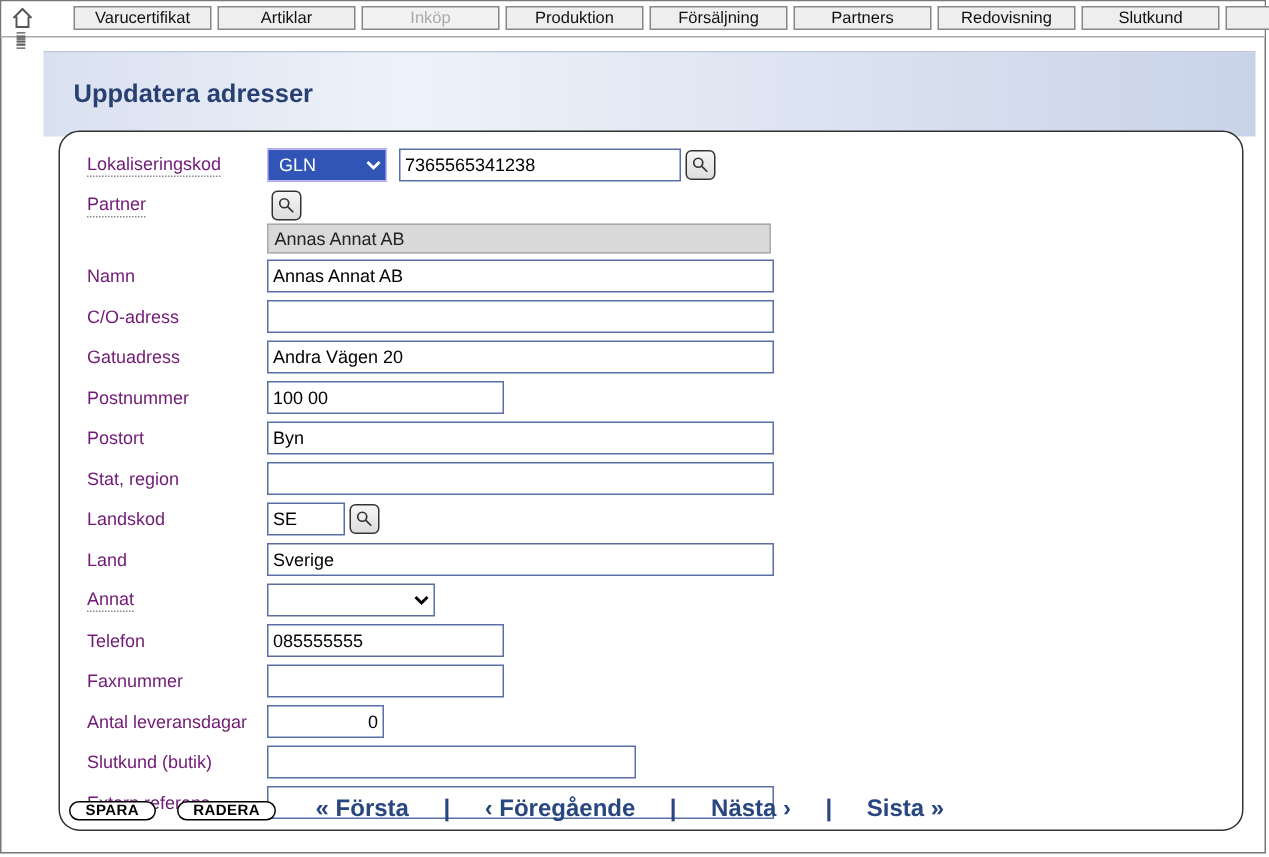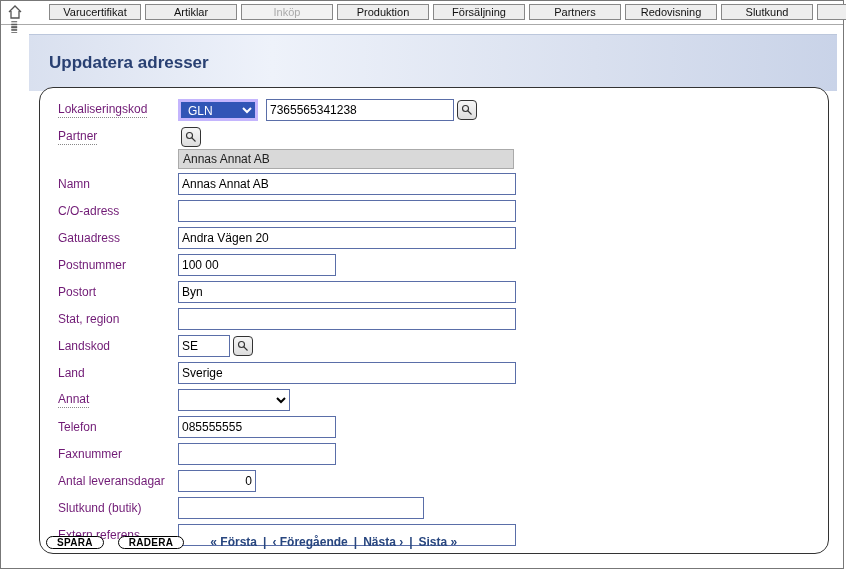--- a/index.html
+++ b/index.html
@@ -104,21 +104,21 @@
     border: 1px solid #5a6ea8;
     background: #fff;
     height: 18px;
     box-sizing: content-box;
   }
   select { height: 22px; box-sizing: border-box; }
   .sel-gln {
     width: 80px;
     background: #3155b6;
     color: #fff;
-    border: 3px solid #c4b5fd;
+    border: 1px solid #c4b5fd;
   }
   .txt-mid { width: 180px; }
   .txt-short { width: 150px; }
   .txt-long { width: 330px; }
   .txt-num { width: 70px; text-align: right; }
   .txt-post { width: 150px; }
   .mag-btn {
     width: 20px;
     height: 20px;
     border: 1px solid #333;
@@ -162,23 +162,23 @@
     padding: 0px 10px;
     font-size: 10px;
     font-weight: bold;
     background: #fff;
     cursor: pointer;
     letter-spacing: 0.3px;
   }
   .pager {
     color: #28467f;
     font-weight: bold;
-    font-size: 12px;
-    display: flex;
-    gap: 6px;
+    font-size: 16px;
+    display: flex;
+    gap: 23px;
     margin-left: 12px;
   }
   .pager a { color: #28467f; text-decoration: none; cursor:pointer; }
 </style>
 </head>
 <body>
 
 <div class="outer">
 
   <div class="topbar">

